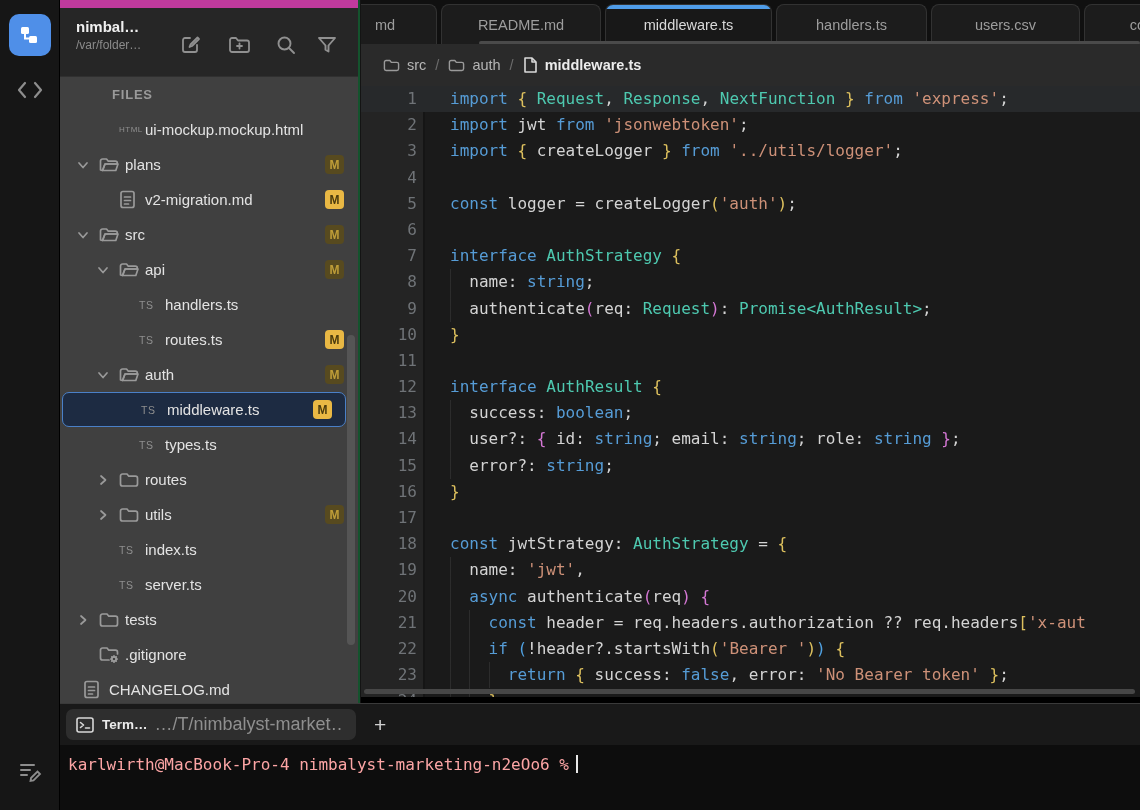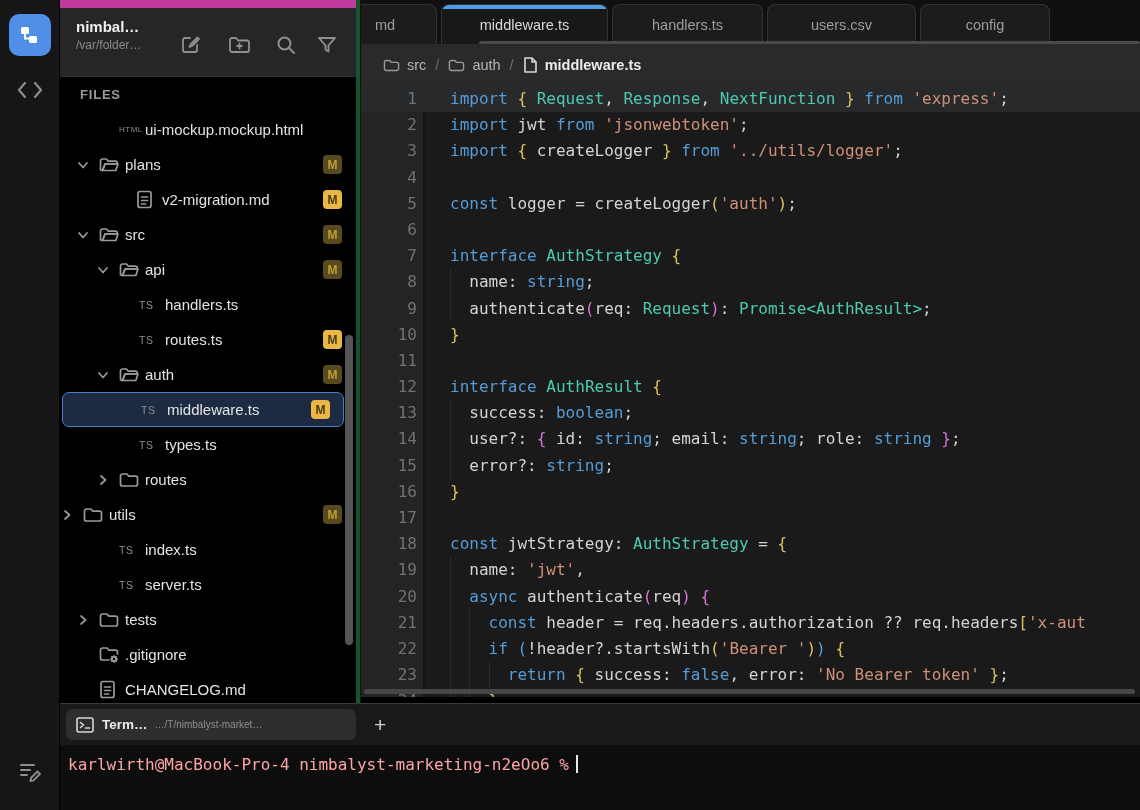--- a/index.html
+++ b/index.html
@@ -6,29 +6,29 @@
   html,body { width:1140px; height:810px; background:#141414; overflow:hidden;
     font-family:"Liberation Sans", sans-serif; }
 
   
   #rail { position:absolute; left:0; top:0; width:60px; height:810px; background:#161616; border-right:1px solid #000; }
   #app-logo { position:absolute; left:9px; top:14px; width:42px; height:42px; border-radius:10px;
     background:#4f8fe8; display:flex; align-items:center; justify-content:center; }
   .rail-ic { position:absolute; left:0; width:60px; display:flex; justify-content:center; color:#8a8a8a; }
 
   
-  #sidebar { position:absolute; left:60px; top:0; width:300px; height:703px; background:#000000; border-right:4px solid #14532d; }
+  #sidebar { position:absolute; left:60px; top:0; width:300px; height:703px; background:#404040; border-right:2px solid #14532d; }
   #magenta-bar { position:absolute; left:0; top:0; width:100%; height:8px; background:#c03a9d; }
   #sb-header { position:absolute; left:0; top:8px; width:100%; height:68px; background:#262626; padding:10px 12px 0 16px; }
   #sb-title { font-size:15px; font-weight:bold; color:#efefef; }
   #sb-path { font-size:12px; color:#8b8b8b; margin-top:3px; }
   .hd-ic { position:absolute; top:26px; color:#909090; }
   #sb-files-row { position:absolute; top:76px; left:0; width:100%; height:36px; border-top:1px solid #303030;
     display:flex; align-items:center; padding-left:20px; }
-  #sb-files-label { font-size:13px; font-weight:bold; letter-spacing:.8px; color:#9a9a9a; }
+  #sb-files-label { font-size:13px; font-weight:bold; letter-spacing:.8px; color:#9a9a9a;margin-left:32px; }
   #tree { position:absolute; top:112px; left:0; width:100%; height:591px; overflow:hidden; }
   .row { height:35px; display:flex; align-items:center; padding-right:13px; margin:0 1px; position:relative; }
   .row.selected { background:#1d2b42; border:1px solid #4a80c8; border-radius:7px; margin:0 12px 0 2px; }
   .chev { width:22px; display:flex; justify-content:flex-start; align-items:center; color:#9a9a9a; flex:none; }
   .tico { width:26px; flex:none; display:flex; align-items:center; color:#9a9a9a; }
   .lab { font-size:15px; color:#e3e3e3; white-space:nowrap; overflow:hidden; }
   .ftag { font-weight:normal; color:#8f8f8f; letter-spacing:.5px; }
   .badge { margin-left:auto; width:19px; height:19px; border-radius:4px; flex:none;
     display:flex; align-items:center; justify-content:center; font-size:12px; font-weight:bold; }
   .badge.bright { background:#e9b844; color:#4a3a0d; }
@@ -63,21 +63,21 @@
   .y{color:#ddc05e} .p{color:#d477d4} .b{color:#4fa0e0}
   #hscroll { position:absolute; bottom:3px; left:3px; width:771px; height:5px; background:#474747; border-radius:3px; }
 
   
   #terminal { position:absolute; left:60px; top:703px; width:1080px; height:107px; background:#0e0e0e; border-top:1px solid #3a3a3a; }
   #term-bar { position:absolute; top:0; left:0; width:100%; height:41px; background:#191919; display:flex; align-items:center;text-align:right; }
   #term-tab { margin-left:6px; height:31px; background:#2e2e2e; border-radius:7px; display:flex; align-items:center;
     padding:0 14px 0 10px; width:290px; }
   #term-ic { color:#d8d8d8; display:flex; margin-right:8px; }
   #term-label { color:#eaeaea; font-weight:bold; font-size:13.5px; white-space:nowrap; }
-  #term-path { color:#8f8f8f; font-size:10px; margin-left:7px; white-space:nowrap; overflow:hidden; }
+  #term-path { color:#8f8f8f; font-size:18px; margin-left:7px; white-space:nowrap; overflow:hidden; }
   #term-plus { color:#cfcfcf; font-size:21px; font-weight:300; margin-left:18px; }
   #term-body { position:absolute; top:41px; left:0; width:100%; height:66px; background:#0d0d0d; padding:10px 0 0 8px; }
   #prompt { font-family:"DejaVu Sans Mono", monospace; font-size:16px; color:#fca5a5; white-space:pre; }
   #cursor { display:inline-block; width:2px; height:18px; background:#e8e8e8; vertical-align:-3px; margin-left:7px; }
 
   svg { display:block; }
 </style>
 </head>
 <body>
 
@@ -154,21 +154,21 @@
         </span>
         <span class="tico">
           <svg width="20" height="18" viewBox="0 0 20 18" stroke="#9a9a9a" fill="none" stroke-width="1.7" stroke-linecap="round" stroke-linejoin="round">
             <path d="M1.5 5 a2 2 0 0 1 2-2 h4 l1.8 2.2 h7 a2 2 0 0 1 2 2 l0 .8 H6 L3.5 14.5 1.5 14 z"></path>
             <path d="M6 8 h13 l-2.2 6.5 H3.6 z"></path>
           </svg>
         </span>
         <span class="lab">plans</span>
         <span class="badge dim">M</span>
       </div>
-      <div class="row" style="padding-left: 53px;">
+      <div class="row" style="padding-left: 36px;">
         <span class="chev"></span>
         <span class="tico">
           <svg width="17" height="19" viewBox="0 0 17 19" stroke="#9a9a9a" fill="none" stroke-width="1.7" stroke-linecap="round" stroke-linejoin="round">
             <rect x="2" y="1.5" width="13" height="16" rx="2"></rect>
             <line x1="5.5" y1="7" x2="11.5" y2="7"></line>
             <line x1="5.5" y1="10.5" x2="11.5" y2="10.5"></line>
             <line x1="5.5" y1="14" x2="9.5" y2="14"></line>
           </svg>
         </span>
         <span class="lab">v2-migration.md</span>
@@ -255,21 +255,21 @@
             <polyline points="4,2 8.5,6 4,10"></polyline>
           </svg>
         </span>
         <span class="tico">
           <svg width="20" height="18" viewBox="0 0 20 18" stroke="#9a9a9a" fill="none" stroke-width="1.7" stroke-linecap="round" stroke-linejoin="round">
             <path d="M1.5 5 a2 2 0 0 1 2-2 h4.5 l1.8 2.2 h6.7 a2 2 0 0 1 2 2 V13 a2 2 0 0 1 -2 2 H3.5 a2 2 0 0 1 -2-2 z"></path>
           </svg>
         </span>
         <span class="lab">routes</span>
       </div>
-      <div class="row" style="">
+      <div class="row" style="padding-left: 36px;">
         <span class="chev">
           <svg width="12" height="12" viewBox="0 0 12 12" stroke="#9a9a9a" fill="none" stroke-width="1.7" stroke-linecap="round" stroke-linejoin="round">
             <polyline points="4,2 8.5,6 4,10"></polyline>
           </svg>
         </span>
         <span class="tico">
           <svg width="20" height="18" viewBox="0 0 20 18" stroke="#9a9a9a" fill="none" stroke-width="1.7" stroke-linecap="round" stroke-linejoin="round">
             <path d="M1.5 5 a2 2 0 0 1 2-2 h4.5 l1.8 2.2 h6.7 a2 2 0 0 1 2 2 V13 a2 2 0 0 1 -2 2 H3.5 a2 2 0 0 1 -2-2 z"></path>
           </svg>
         </span>
@@ -307,40 +307,43 @@
         <span class="chev"></span>
         <span class="tico">
           <svg width="20" height="19" viewBox="0 0 20 19" stroke="#9a9a9a" fill="none" stroke-width="1.7" stroke-linecap="round" stroke-linejoin="round">
             <path d="M1.5 5 a2 2 0 0 1 2-2 h4.5 l1.8 2.2 h6.7 a2 2 0 0 1 2 2 V9 M10 15 H3.5 a2 2 0 0 1 -2-2 V5"></path>
             <circle cx="15" cy="14" r="2.2"></circle>
             <path d="M15 10.8 v1 M15 16.2 v1 M11.8 14 h1 M17.2 14 h1 M12.8 11.8 l.7 .7 M16.5 15.5 l.7 .7 M17.2 11.8 l-.7 .7 M13.5 15.5 l-.7 .7"></path>
           </svg>
         </span>
         <span class="lab">.gitignore</span>
       </div>
-      <div class="row" style="padding-left: 16px;">
+      <div class="row" style="padding-left: 0;">
         <span class="chev"></span>
         <span class="tico">
           <svg width="17" height="19" viewBox="0 0 17 19" stroke="#9a9a9a" fill="none" stroke-width="1.7" stroke-linecap="round" stroke-linejoin="round">
             <rect x="2" y="1.5" width="13" height="16" rx="2"></rect>
             <line x1="5.5" y1="7" x2="11.5" y2="7"></line>
             <line x1="5.5" y1="10.5" x2="11.5" y2="10.5"></line>
             <line x1="5.5" y1="14" x2="9.5" y2="14"></line>
           </svg>
         </span>
         <span class="lab">CHANGELOG.md</span>
       </div>
     </div>
   <div id="sb-scroll"></div>
 </div>
 
 <div id="main">
   <div id="tabbar">
       <div class="tab" style="width: 104px; margin-left: -28px;">
         <span>md</span>
+      </div>
+      <div class="tab" style="width: 160px;">
+        <span>README.md</span>
       </div>
       <div class="tab active" style="width: 167px;">
         <span>middleware.ts</span>
       </div>
       <div class="tab" style="width: 151px;">
         <span>handlers.ts</span>
       </div>
       <div class="tab" style="width: 149px;">
         <span>users.csv</span>
       </div>

